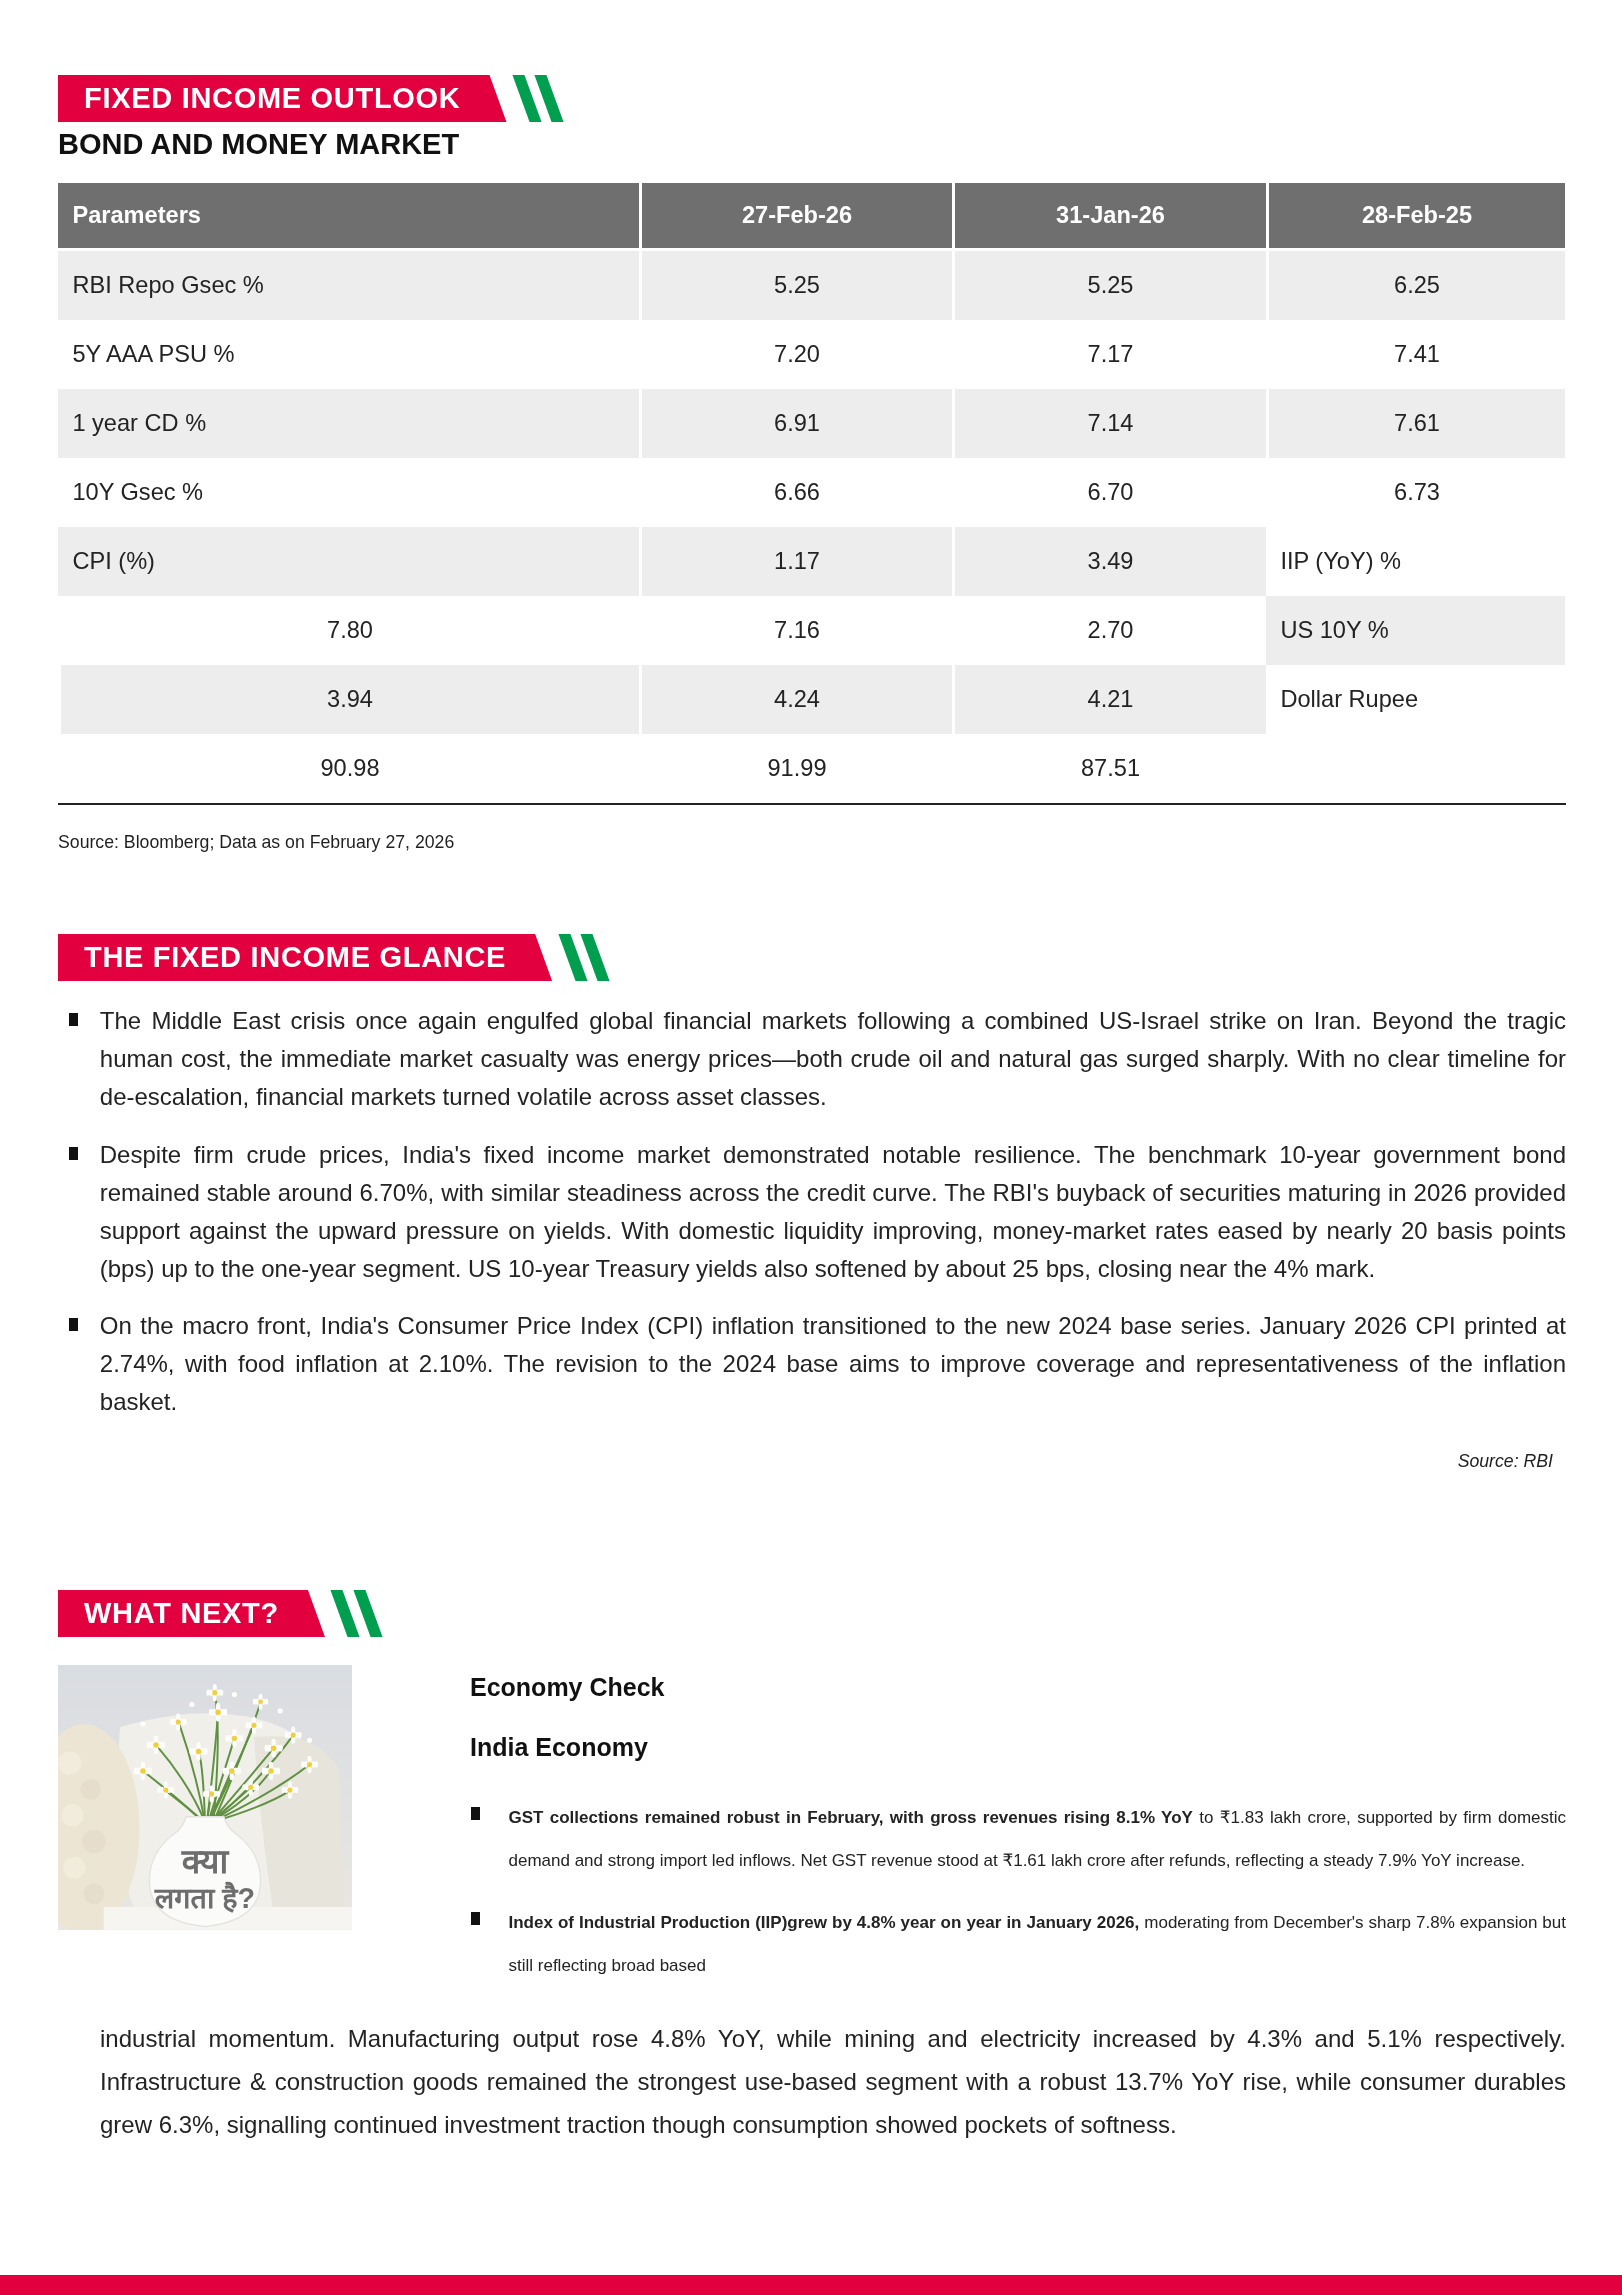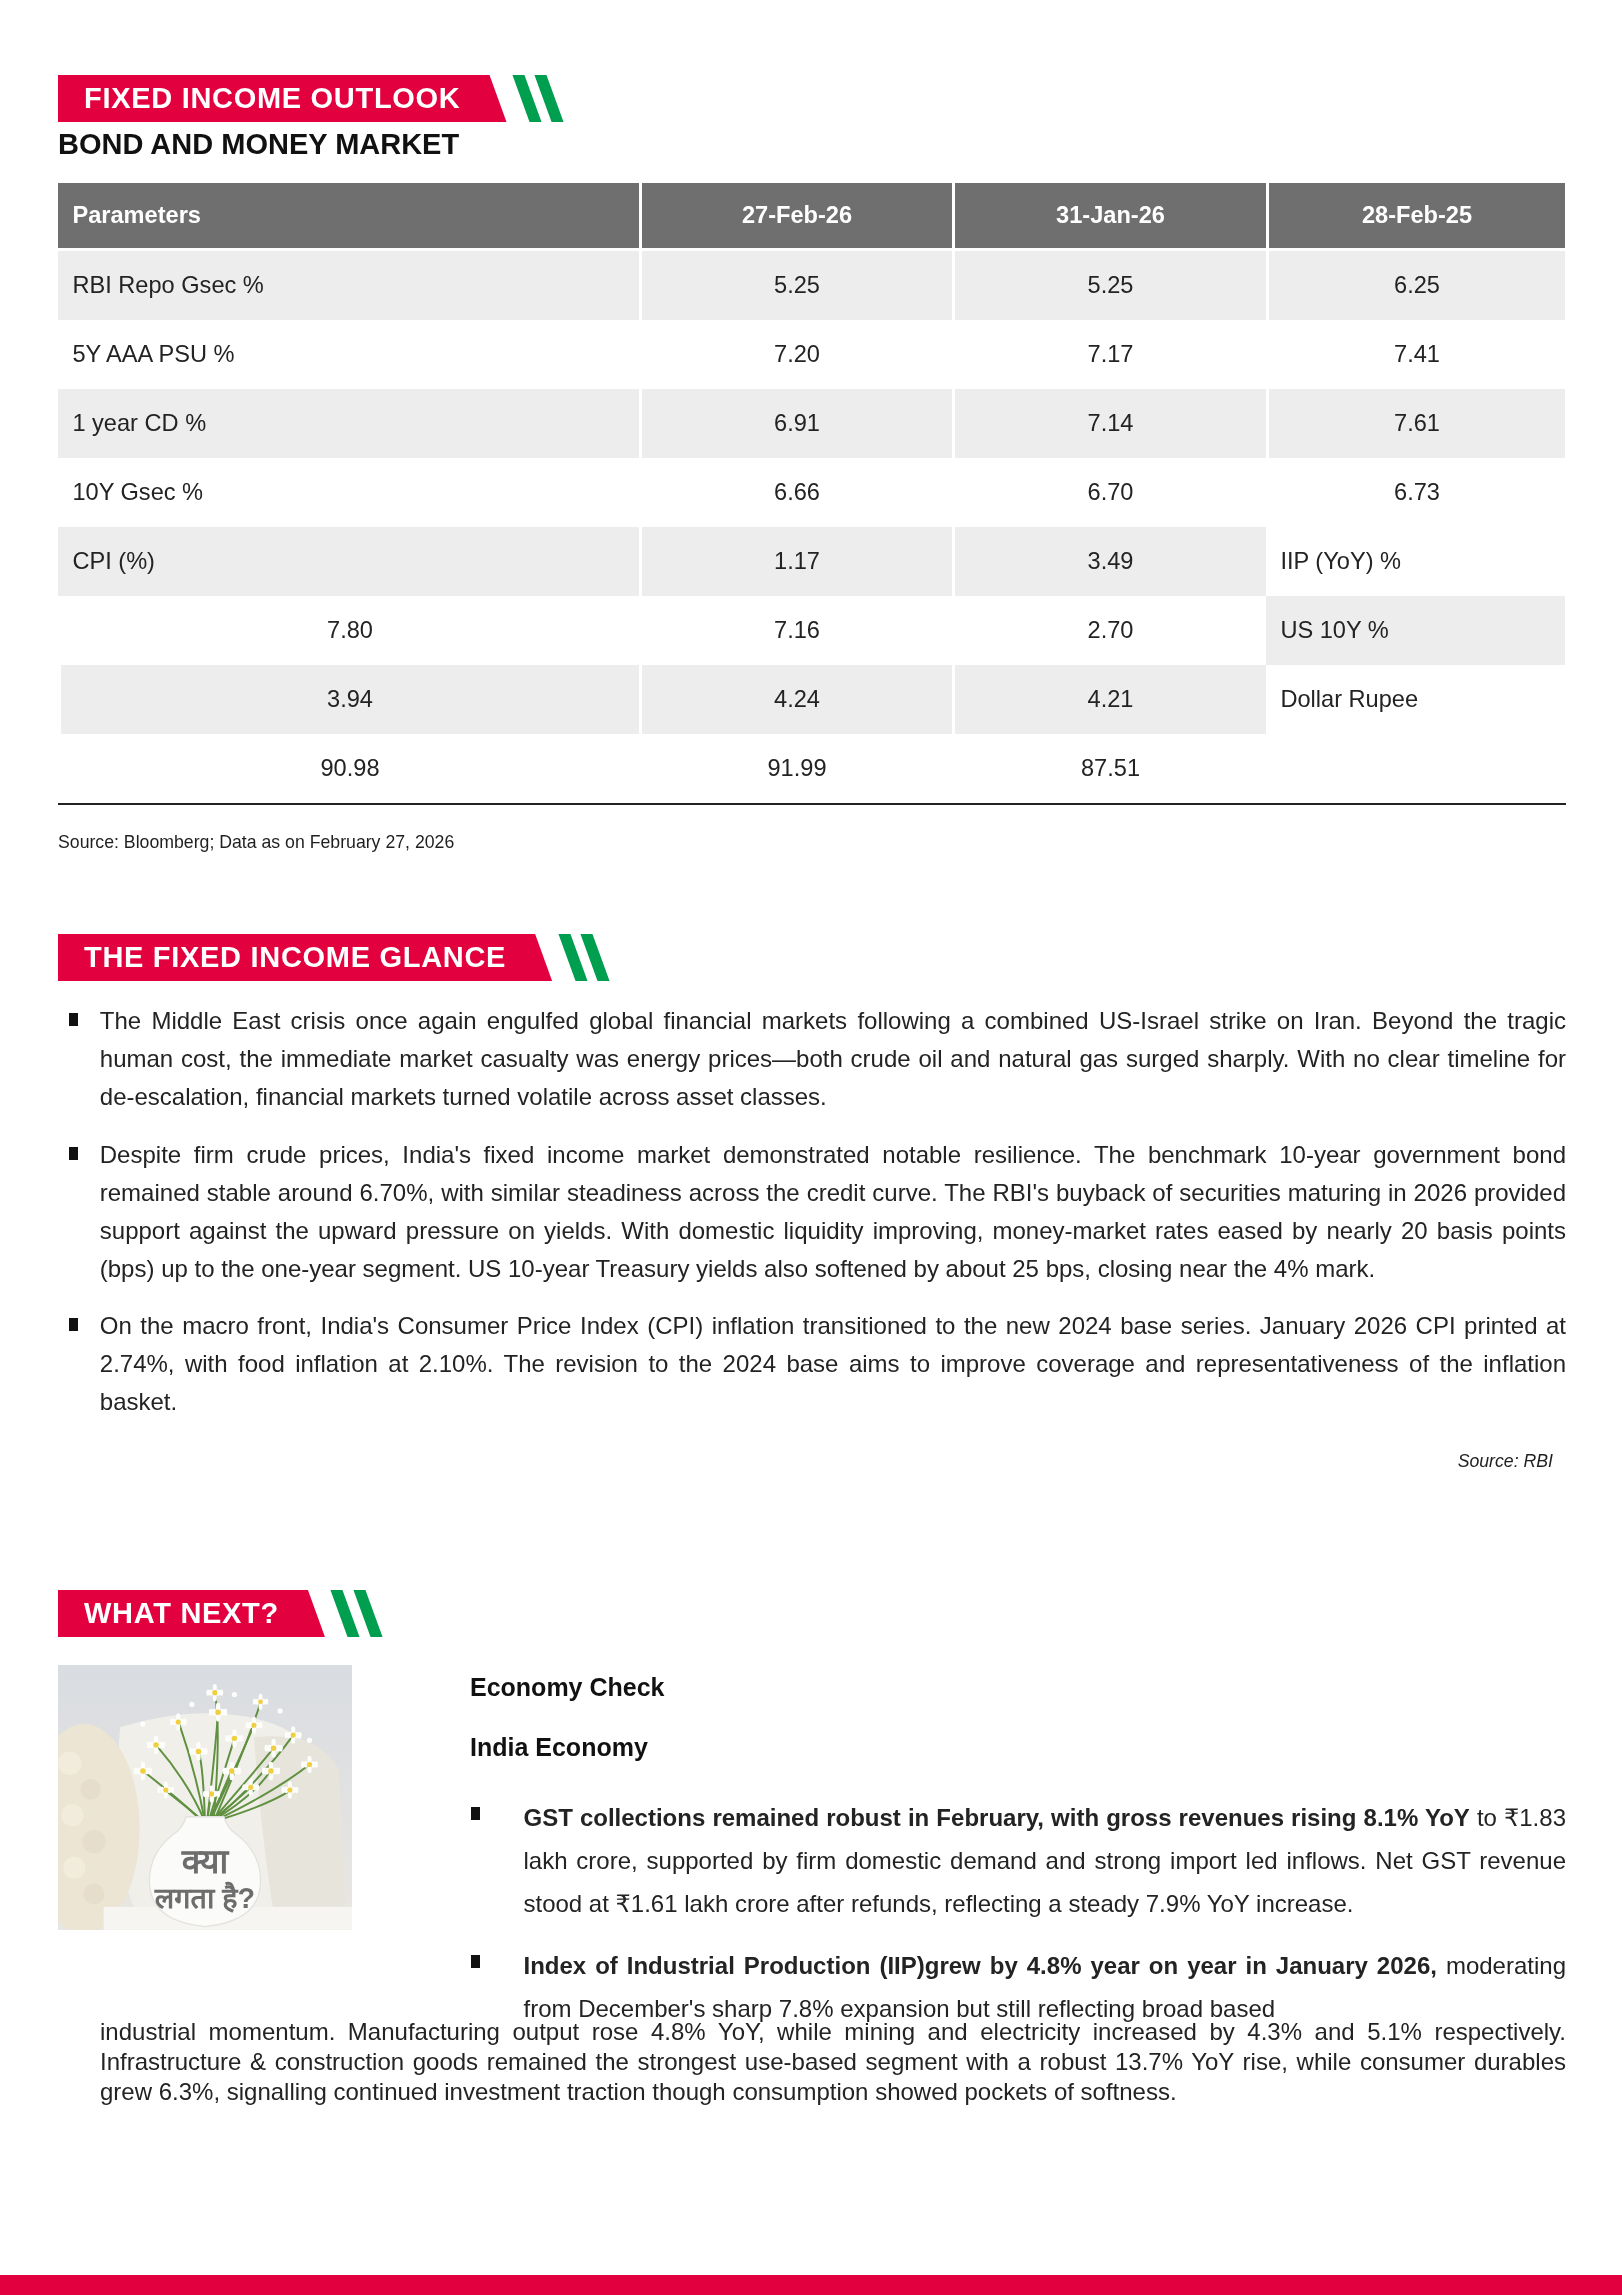--- a/index.html
+++ b/index.html
@@ -87,26 +87,26 @@
   .photo{flex:0 0 294px;width:294px;height:265px;background:#dfe1e5;}
   .econ-right{margin-left:118px;flex:1 1 auto;}
   .econ-h1{font-size:25px;font-weight:bold;color:#111;margin-top:7.9px;}
   .econ-h2{font-size:25px;font-weight:bold;color:#111;margin-top:31px;}
   .econ-bullets{margin-top:34px;}
   .econ-bullet{display:flex;margin-bottom:19.6px;}
   .econ-bullet .marker{
     flex:0 0 auto;width:9.2px;height:13px;background:#111;margin:11px 0 0 1.3px;
   }
   .econ-bullet p{
-    margin-left:43px;flex:1 1 auto;
-    font-size:24px;line-height:43px;text-align:justify;color:var(--ink);
+    margin-left:28px;flex:1 1 auto;
+    font-size:17px;line-height:43px;text-align:justify;color:var(--ink);
   }
   .continuation{
     position:absolute;top:2017px;left:42px;width:1466px;
-    font-size:24px;line-height:30px;text-align:justify;color:var(--ink);
+    font-size:24px;line-height:43px;text-align:justify;color:var(--ink);
   }
 
   .footer-bar{
     position:absolute;left:0;bottom:0;width:1623px;height:19.6px;background:var(--red);
   }
 </style>
 </head>
 <body>
 
 <div class="page">

